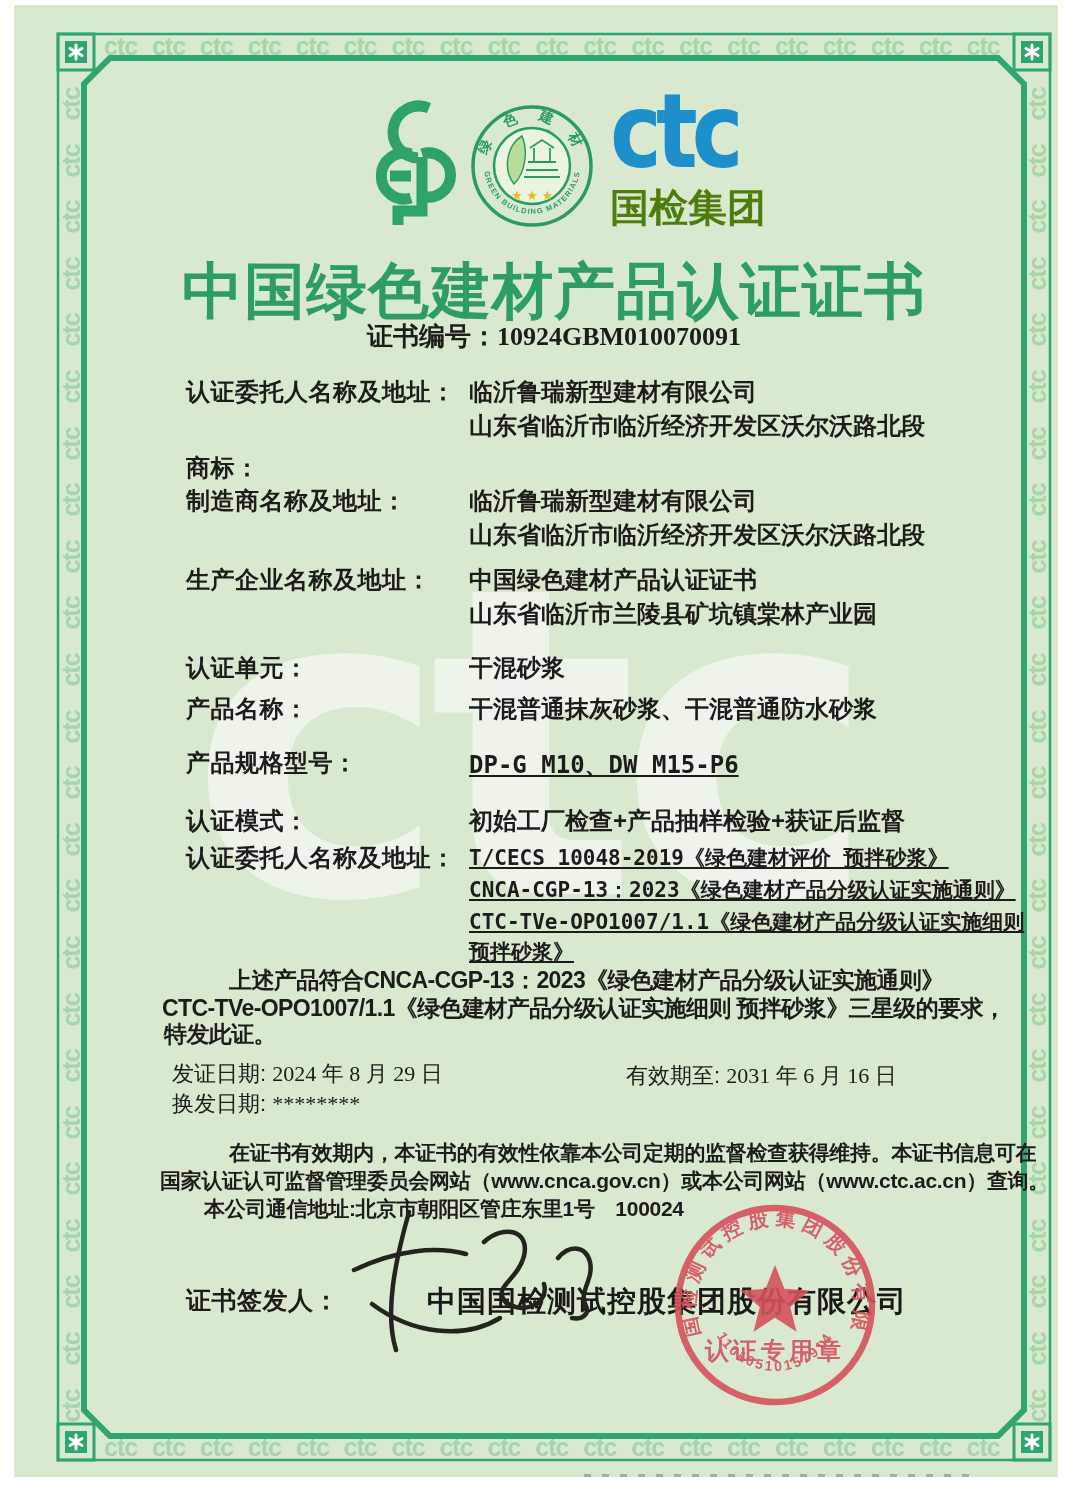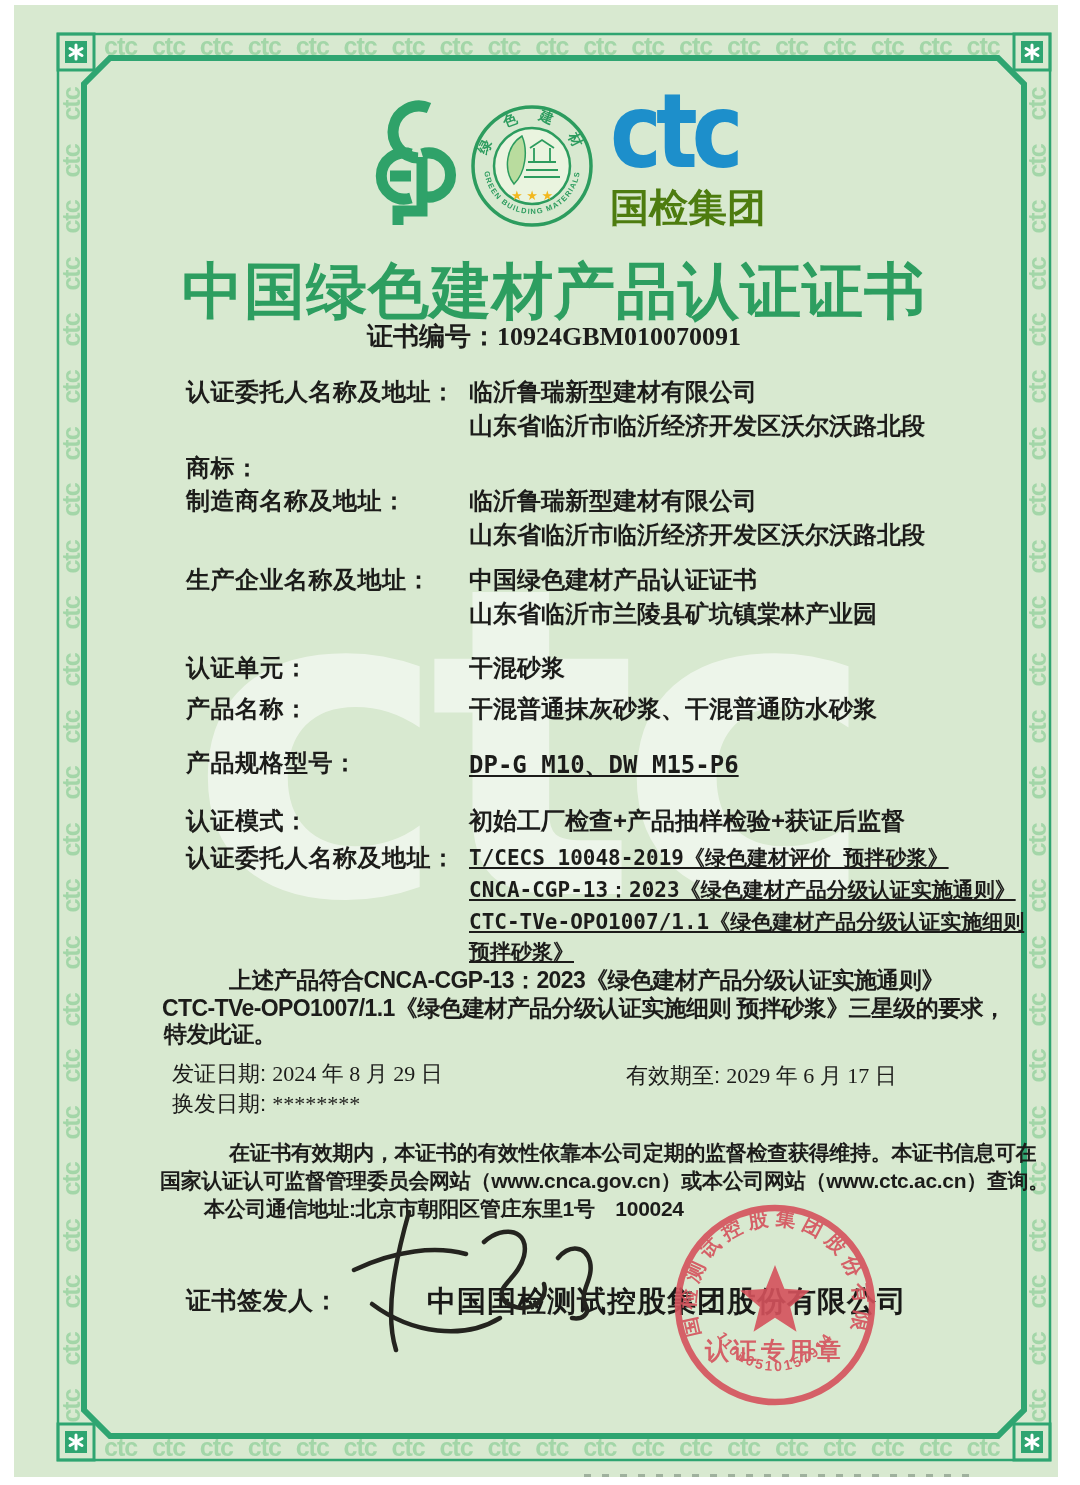--- a/index.html
+++ b/index.html
@@ -275,21 +275,21 @@
   <div class="line dateline" style="left:158px;top:1054px">
     <span>发证日期:</span>
     <span class="serif">2024 年 8 月 29 日</span>
   </div>
   <div class="line dateline" style="left:158px;top:1084px">
     <span>换发日期:</span>
     <span class="serif">********</span>
   </div>
   <div class="line dateline" style="left:612px;top:1056px">
     <span>有效期至:</span>
-    <span class="serif">2029 年 6 月 17 日</span>
+    <span class="serif">2031 年 6 月 16 日</span>
   </div>
 
   <div class="line notice" style="left:215px;top:1134px">在证书有效期内，本证书的有效性依靠本公司定期的监督检查获得维持。本证书信息可在</div>
   <div class="line notice" style="left:146px;top:1162px">国家认证认可监督管理委员会网站（www.cnca.gov.cn）或本公司网站（www.ctc.ac.cn）查询。</div>
   <div class="line notice" style="left:190px;top:1190px">本公司通信地址:北京市朝阳区管庄东里1号　100024</div>
 
   <div class="lbl" style="top:1279px;font-size:25px">证书签发人：</div>
   <svg class="signature-svg" width="280" height="160" viewBox="0 0 280 160">
     <g fill="none" stroke="#24241f" stroke-width="4.5" stroke-linecap="round">
       <path d="M 95,12 C 82,58 70,112 82,150"></path>

